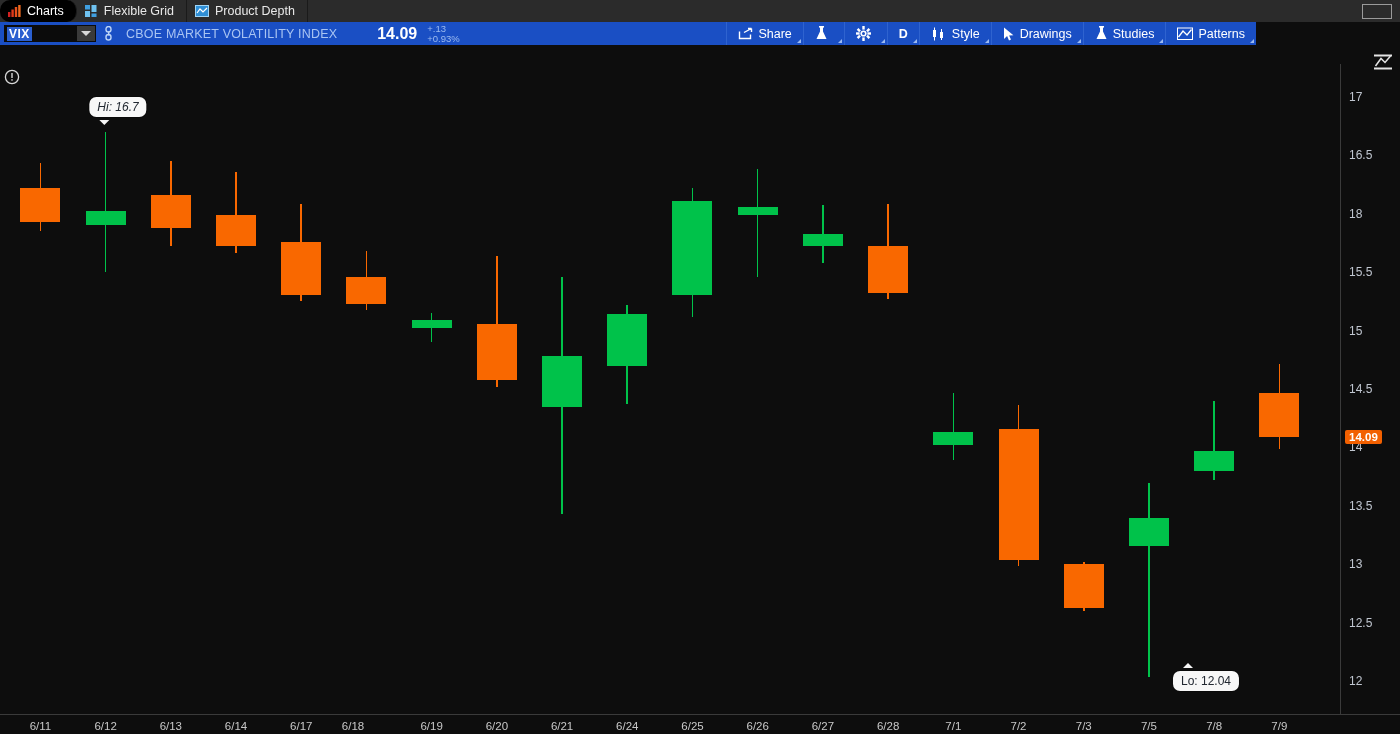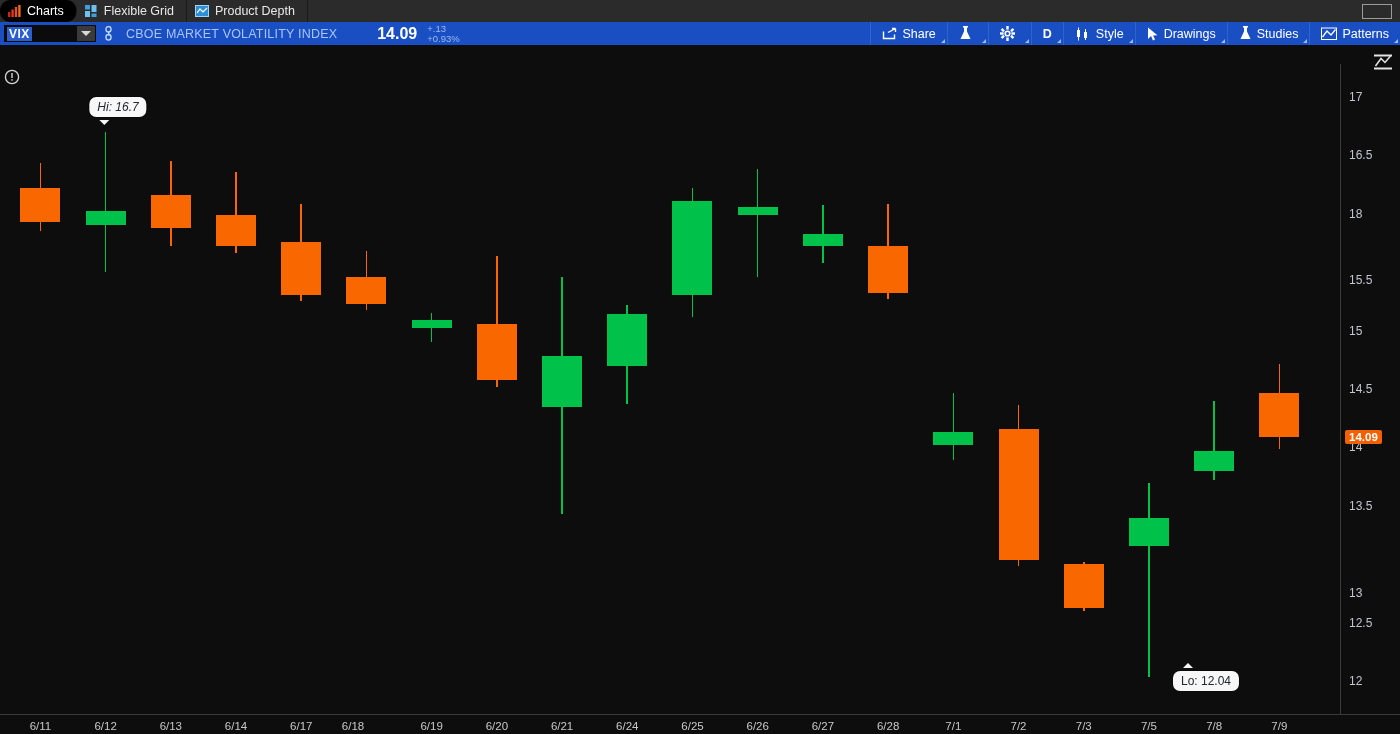--- a/index.html
+++ b/index.html
@@ -32,21 +32,21 @@
   }
   .win-box {
     width: 30px; height: 15px; border: 1px solid #9a9a9a; background: transparent;
     cursor: pointer;
   }
 
   .ic { display: inline-block; line-height: 0; }
 
   
   .symbolbar {
-    position: absolute; left: 0; top: 22px; width: 1400px; height: 23px;
+    position: absolute; left: 0; top: 22px; width: 1256px; height: 23px;
     background: #1a4fc4; display: flex; align-items: center;
   }
   .sym-input-wrap {
     position: relative; width: 92px; height: 17px; margin-left: 4px;
     background: #0b0b0b; border: 1px solid #0b0b0b; display: flex; align-items: center;
   }
   .sym-input {
     background: #2a5fd0; color: #ffffff; font-size: 12px; font-weight: 700;
     padding: 0 2px; margin-left: 2px; letter-spacing: .4px;
   }
@@ -398,26 +398,26 @@
         <div class="body" style="left: 1259.36px; top: 328.507px; width: 40px; height: 44.4245px; background: rgb(249, 104, 0);"></div>
       </div>
       <div class="bubble hi" style="left: 118px; top: 33px; font-style: italic;">Hi: 16.7<span class="tail"></span></div>
       <div class="bubble lo" style="left: 1206px; top: 607px;">Lo: 12.04<span class="tail"></span></div>
     </div>
 
   <div class="priceaxis" id="paxis">
       <div class="ptick" style="top: 32.7338px;">17</div>
       <div class="ptick" style="top: 91.1871px;">16.5</div>
       <div class="ptick" style="top: 149.64px;">18</div>
-      <div class="ptick" style="top: 216px;">15.5</div>
+      <div class="ptick" style="top: 208px;">15.5</div>
       <div class="ptick" style="top: 266.547px;">15</div>
       <div class="ptick" style="top: 325px;">14.5</div>
       <div class="ptick" style="top: 383.453px;">14</div>
       <div class="ptick" style="top: 441.906px;">13.5</div>
-      <div class="ptick" style="top: 500.36px; margin-top: 29px;">13</div>
+      <div class="ptick" style="top: 500.36px;">13</div>
       <div class="ptick" style="top: 558.813px;">12.5</div>
       <div class="ptick" style="top: 617.266px;">12</div>
       <div class="plast" style="top: 372.932px;">14.09</div>
     </div>
 
   <div class="timeaxis" id="taxis">
       <div class="ttick" style="left: 40.4282px;">6/11</div>
       <div class="ttick" style="left: 105.635px;">6/12</div>
       <div class="ttick" style="left: 170.842px;">6/13</div>
       <div class="ttick" style="left: 236.049px;">6/14</div>

